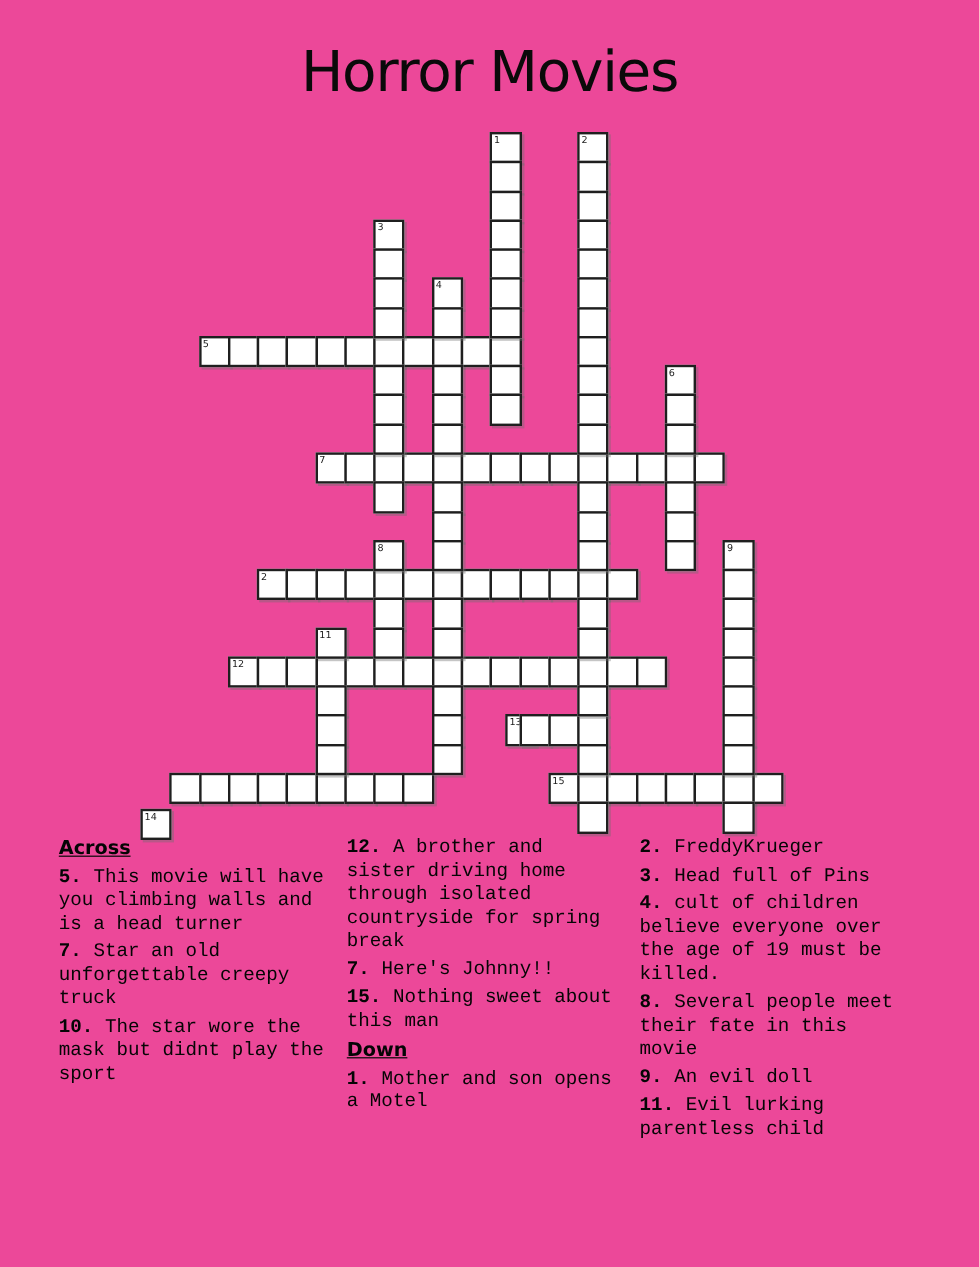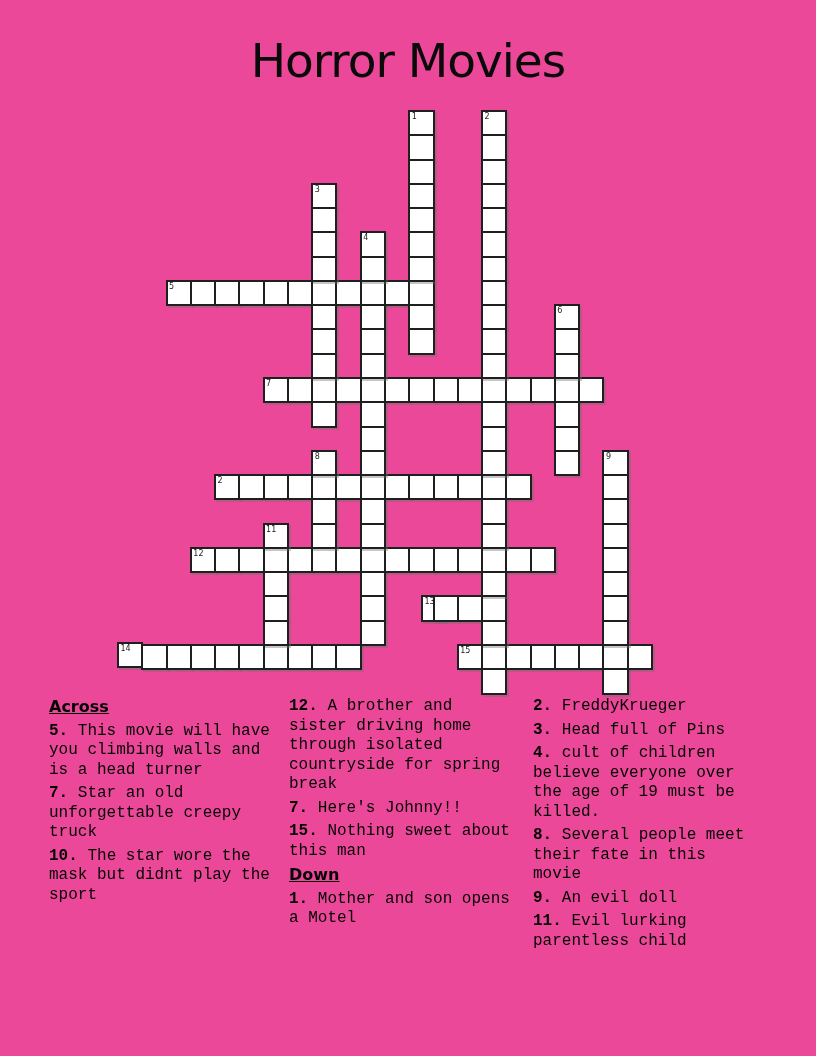--- a/index.html
+++ b/index.html
@@ -93,21 +93,21 @@
       <div class="cell" style="left: 339.78px; top: 436.86px;"></div>
       <div class="cell" style="left: 364.05px; top: 436.86px;"></div>
       <div class="cell" style="left: 388.32px; top: 436.86px;"></div>
       <div class="cell" style="left: 412.59px; top: 436.86px;"></div>
       <div class="cell" style="left: 304px; top: 485.4px;">
         <span class="cellnum">13</span>
       </div>
       <div class="cell" style="left: 315.51px; top: 485.4px;"></div>
       <div class="cell" style="left: 339.78px; top: 485.4px;"></div>
       <div class="cell" style="left: 364.05px; top: 485.4px;"></div>
-      <div class="cell" style="left: 0px; top: 532px;">
+      <div class="cell" style="left: 0px; top: 564px;">
         <span class="cellnum">14</span>
       </div>
       <div class="cell" style="left: 24.27px; top: 533.94px;"></div>
       <div class="cell" style="left: 48.54px; top: 533.94px;"></div>
       <div class="cell" style="left: 72.81px; top: 533.94px;"></div>
       <div class="cell" style="left: 97.08px; top: 533.94px;"></div>
       <div class="cell" style="left: 121.35px; top: 533.94px;"></div>
       <div class="cell" style="left: 145.62px; top: 533.94px;"></div>
       <div class="cell" style="left: 169.89px; top: 533.94px;"></div>
       <div class="cell" style="left: 194.16px; top: 533.94px;"></div>

